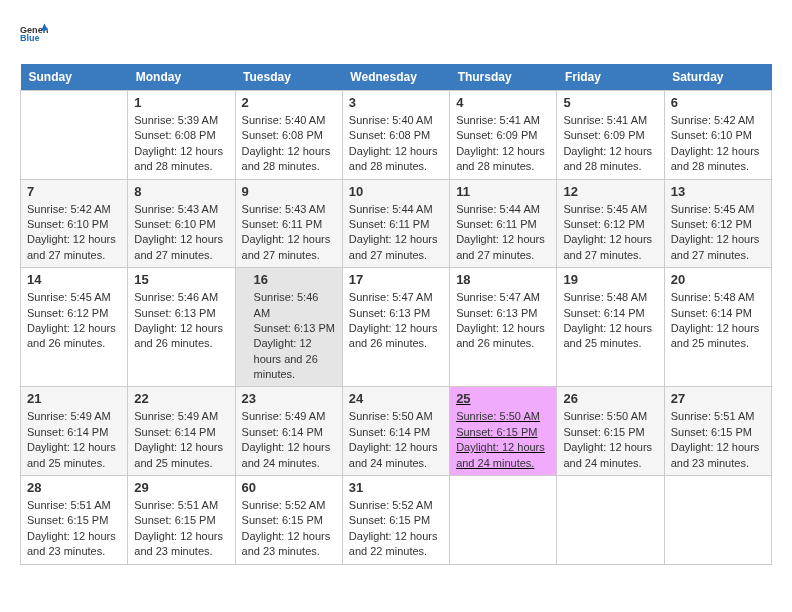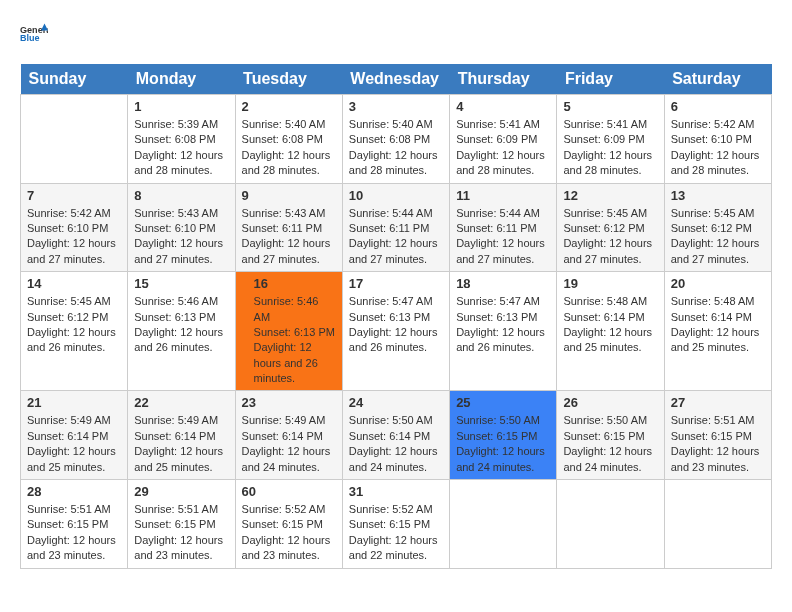--- a/index.html
+++ b/index.html
@@ -40,21 +40,21 @@
     table {
       width: 100%;
       border-collapse: collapse;
       font-size: 11px;
     }
     th {
       background-color: #3a7bbf;
       color: #fff;
       text-align: left;
       padding: 6px 8px;
-      font-size: 16px;
+      font-size: 12px;
       font-weight: bold;
     }
     td {
       border: 1px solid #ccc;
       vertical-align: top;
       padding: 4px 6px;
       min-height: 70px;
       height: 80px;
       width: 107px;
     }
@@ -173,21 +173,21 @@
       </tr>
       <tr>
         <td style="background-color: rgb(255, 255, 255);">
           <span class="day-number">14</span>
           <div class="cell-text">Sunrise: 5:45 AM<br>Sunset: 6:12 PM<br>Daylight: 12 hours and 26 minutes.</div>
         </td>
         <td style="background-color: rgb(255, 255, 255);">
           <span class="day-number">15</span>
           <div class="cell-text">Sunrise: 5:46 AM<br>Sunset: 6:13 PM<br>Daylight: 12 hours and 26 minutes.</div>
         </td>
-        <td style="background-color: #f97316; padding-left: 18px;">
+        <td style="background-color: #e5e5e5; padding-left: 18px;">
           <span class="day-number">16</span>
           <div class="cell-text">Sunrise: 5:46 AM<br>Sunset: 6:13 PM<br>Daylight: 12 hours and 26 minutes.</div>
         </td>
         <td style="background-color: rgb(255, 255, 255);">
           <span class="day-number">17</span>
           <div class="cell-text">Sunrise: 5:47 AM<br>Sunset: 6:13 PM<br>Daylight: 12 hours and 26 minutes.</div>
         </td>
         <td style="background-color: rgb(255, 255, 255);">
           <span class="day-number">18</span>
           <div class="cell-text">Sunrise: 5:47 AM<br>Sunset: 6:13 PM<br>Daylight: 12 hours and 26 minutes.</div>
@@ -211,21 +211,21 @@
           <div class="cell-text">Sunrise: 5:49 AM<br>Sunset: 6:14 PM<br>Daylight: 12 hours and 25 minutes.</div>
         </td>
         <td style="background-color: rgb(245, 245, 245);">
           <span class="day-number">23</span>
           <div class="cell-text">Sunrise: 5:49 AM<br>Sunset: 6:14 PM<br>Daylight: 12 hours and 24 minutes.</div>
         </td>
         <td style="background-color: rgb(245, 245, 245);">
           <span class="day-number">24</span>
           <div class="cell-text">Sunrise: 5:50 AM<br>Sunset: 6:14 PM<br>Daylight: 12 hours and 24 minutes.</div>
         </td>
-        <td style="background-color: #3b82f6;">
+        <td style="background-color: #f0abfc; text-decoration: underline;">
           <span class="day-number">25</span>
           <div class="cell-text">Sunrise: 5:50 AM<br>Sunset: 6:15 PM<br>Daylight: 12 hours and 24 minutes.</div>
         </td>
         <td style="background-color: rgb(245, 245, 245);">
           <span class="day-number">26</span>
           <div class="cell-text">Sunrise: 5:50 AM<br>Sunset: 6:15 PM<br>Daylight: 12 hours and 24 minutes.</div>
         </td>
         <td style="background-color: rgb(245, 245, 245);">
           <span class="day-number">27</span>
           <div class="cell-text">Sunrise: 5:51 AM<br>Sunset: 6:15 PM<br>Daylight: 12 hours and 23 minutes.</div>

